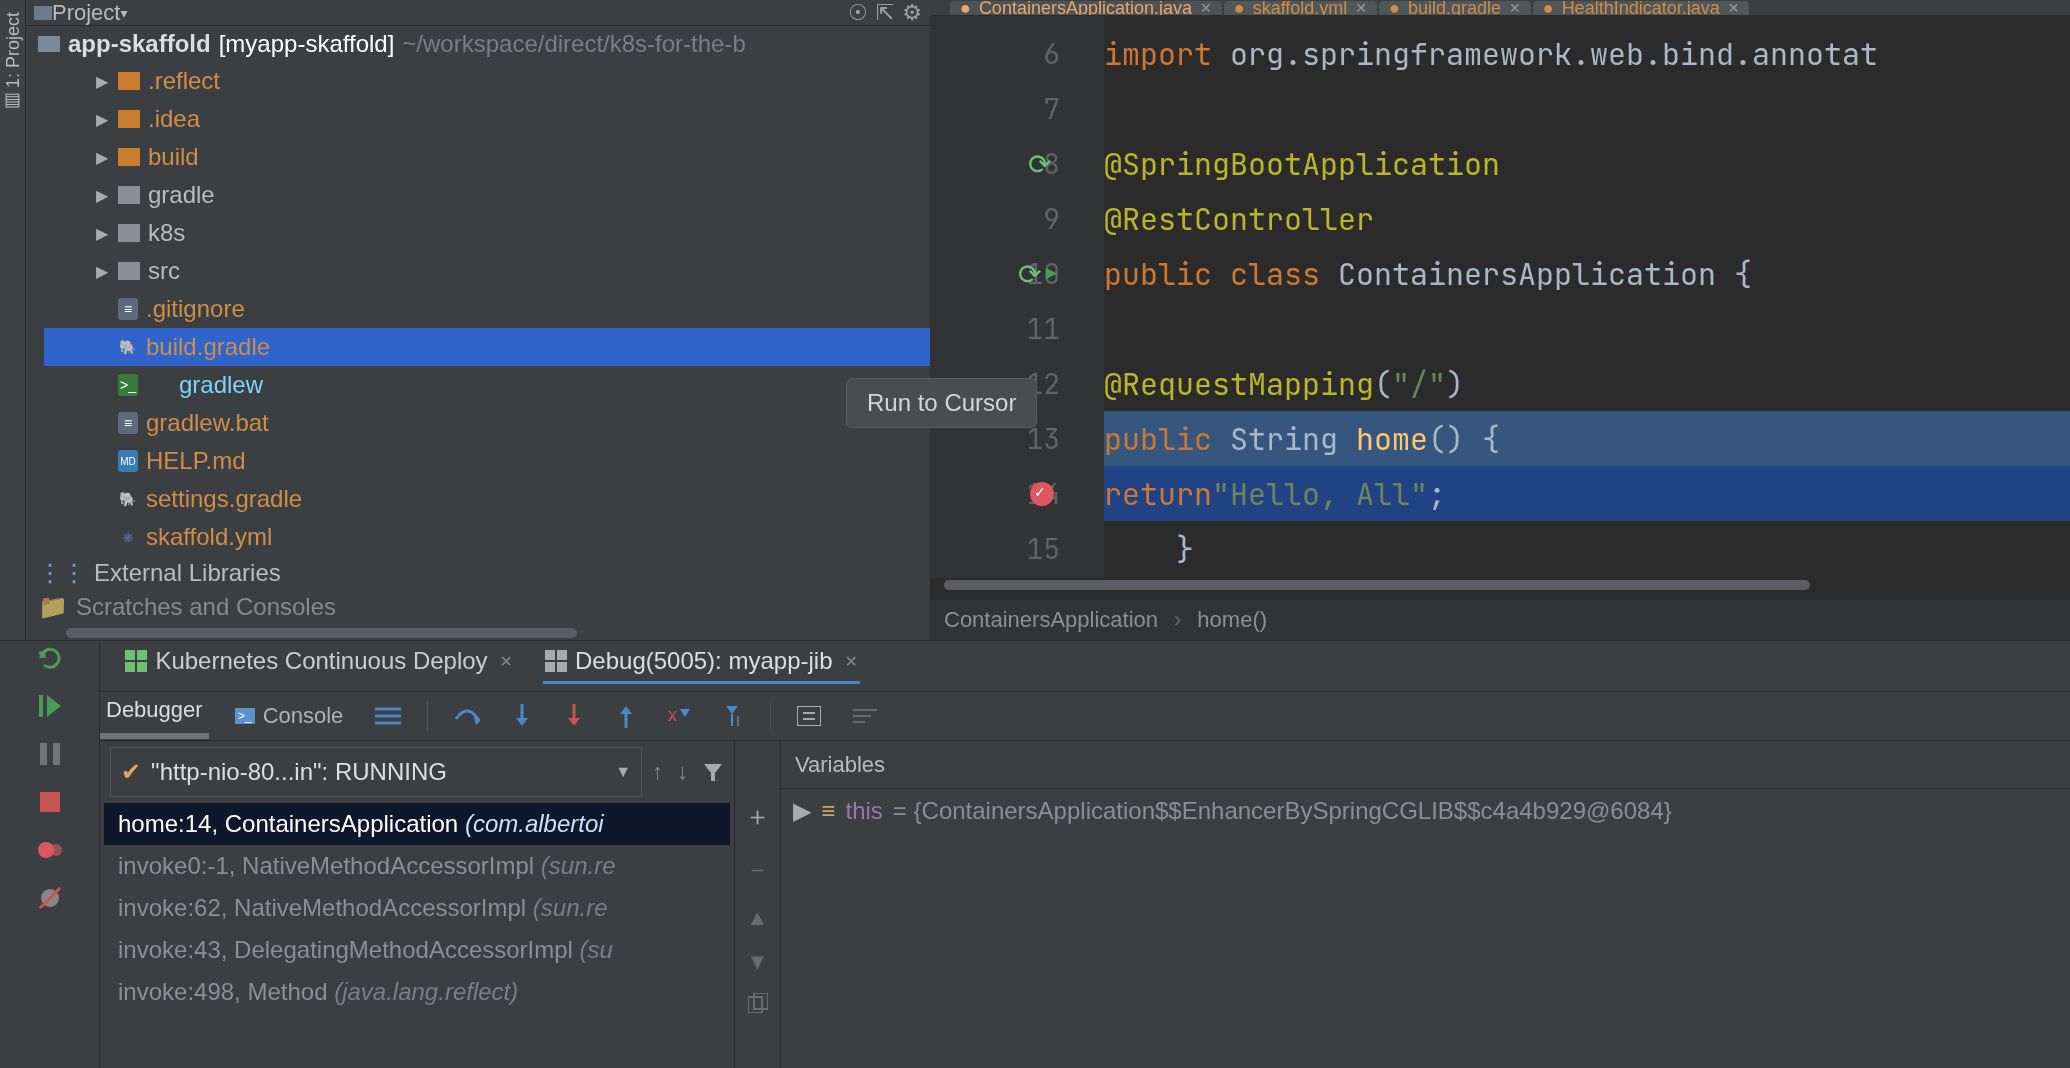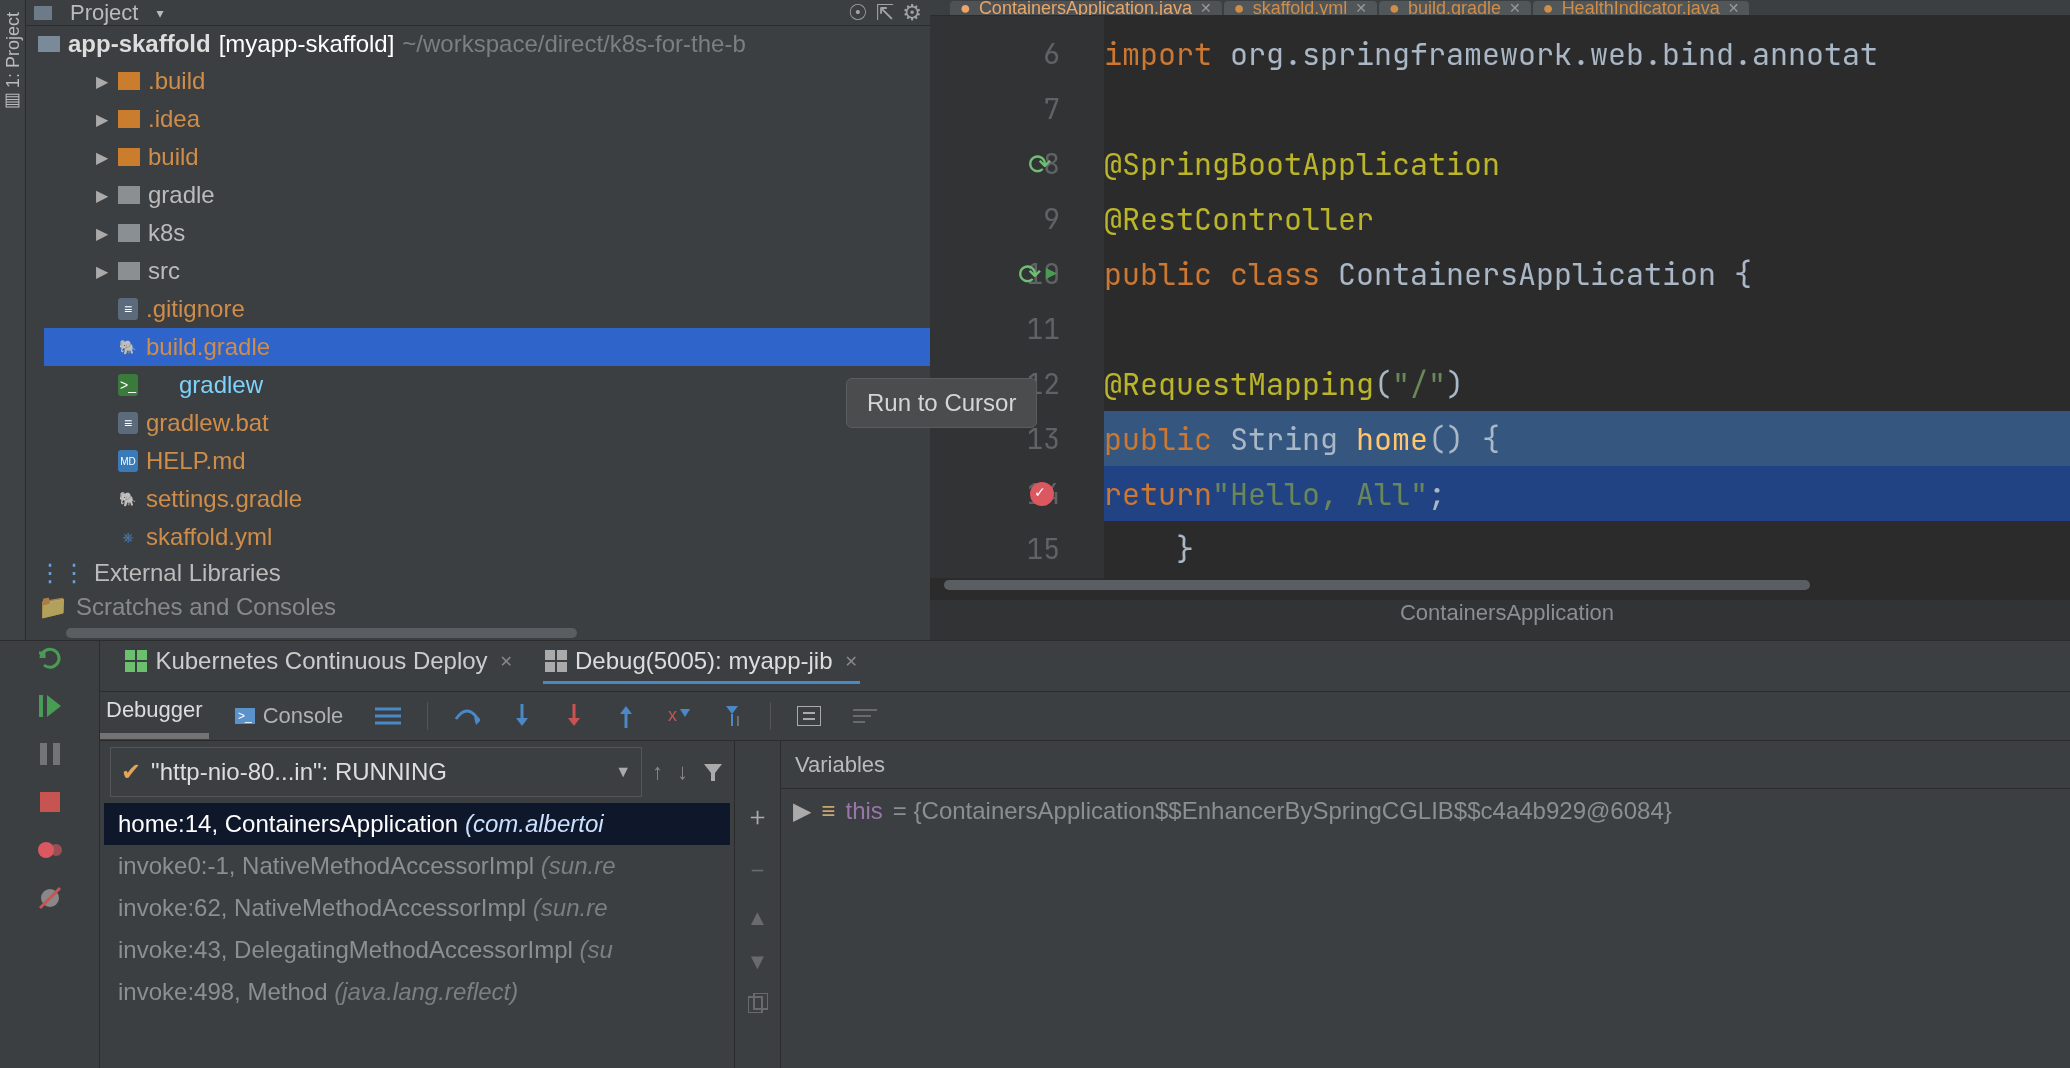--- a/index.html
+++ b/index.html
@@ -86,21 +86,21 @@
   font-family:"JetBrains Mono",Menlo,Consolas,monospace; font-size:30px;
   padding-top:10px; white-space:pre; overflow:hidden;
 }
 .code .line { height:55px; display:flex; align-items:center; }
 .code .hl-line { background:#214283; }
 .code .hl-line2 { background:#35567f; }
 .kw { color:#cc7832; }
 .ann { color:#bbb529; }
 .str { color:#6a8759; }
 .fn { color:#ffc66d; }
-.breadcrumb { height:40px; background:#313335; color:#8a8f94; display:flex; align-items:center; padding-left:14px; gap:26px; font-size:22px;flex-direction:column; }
+.breadcrumb { height:40px; background:#313335; color:#8a8f94; display:flex; align-items:center; padding-left:14px; gap:16px; font-size:22px; }
 .code-scroll { height:14px; margin:2px 70px 6px 14px; }
 .code-scroll .thumb { height:10px; background:#5a5e63; border-radius:5px; width:82%; }
 .tooltip {
   position:absolute; left:846px; top:378px;
   background:#4a4c4e; color:#d5d5d5; padding:10px 20px; border-radius:6px;
   font-size:24px; border:1px solid #5a5c5e; z-index:50;
 }
 
 
 .debug { flex:1; background:#3c3f41; border-top:1px solid #2b2b2b; display:flex; flex-direction:column; }
@@ -159,21 +159,21 @@
 
     <div class="left-rail">
       <div class="tab">
         <span>▤</span>
           <span>1: Project</span>
       </div>
     </div>
 
     <div class="proj-pane">
       <div class="proj-header">
-        <span style="display:flex;align-items:center;gap:18px;">
+        <span style="display:flex;align-items:center;gap:0;">
           <svg width="18" height="16">
               <rect width="18" height="14" y="1" fill="#7a8a9a"></rect>
             </svg>
           <span>Project</span> 
             <span style="font-size:14px;">▾</span>
         </span>
         <span class="spacer"></span>
         <span class="hicon">☉</span>
         <span class="hicon">⇱</span>
         <span class="hicon">⚙</span>
@@ -184,21 +184,21 @@
           </svg>
         <span class="name">app-skaffold</span>
         <span class="mod">[myapp-skaffold]</span>
         <span class="path">~/workspace/direct/k8s-for-the-b</span>
       </div>
       <div class="tree" id="tree">
           <div class="tree-item">
             <span class="indent"></span>
             <span class="tri">▶</span>
             <span class="foldicon orange"></span>
-            <span style="color:#d08d49;">.build</span>
+            <span style="color:#d08d49;">.reflect</span>
           </div>
           <div class="tree-item">
             <span class="indent"></span>
             <span class="tri">▶</span>
             <span class="foldicon orange"></span>
             <span style="color:#d08d49;">.idea</span>
           </div>
           <div class="tree-item">
             <span class="indent"></span>
             <span class="tri">▶</span>

